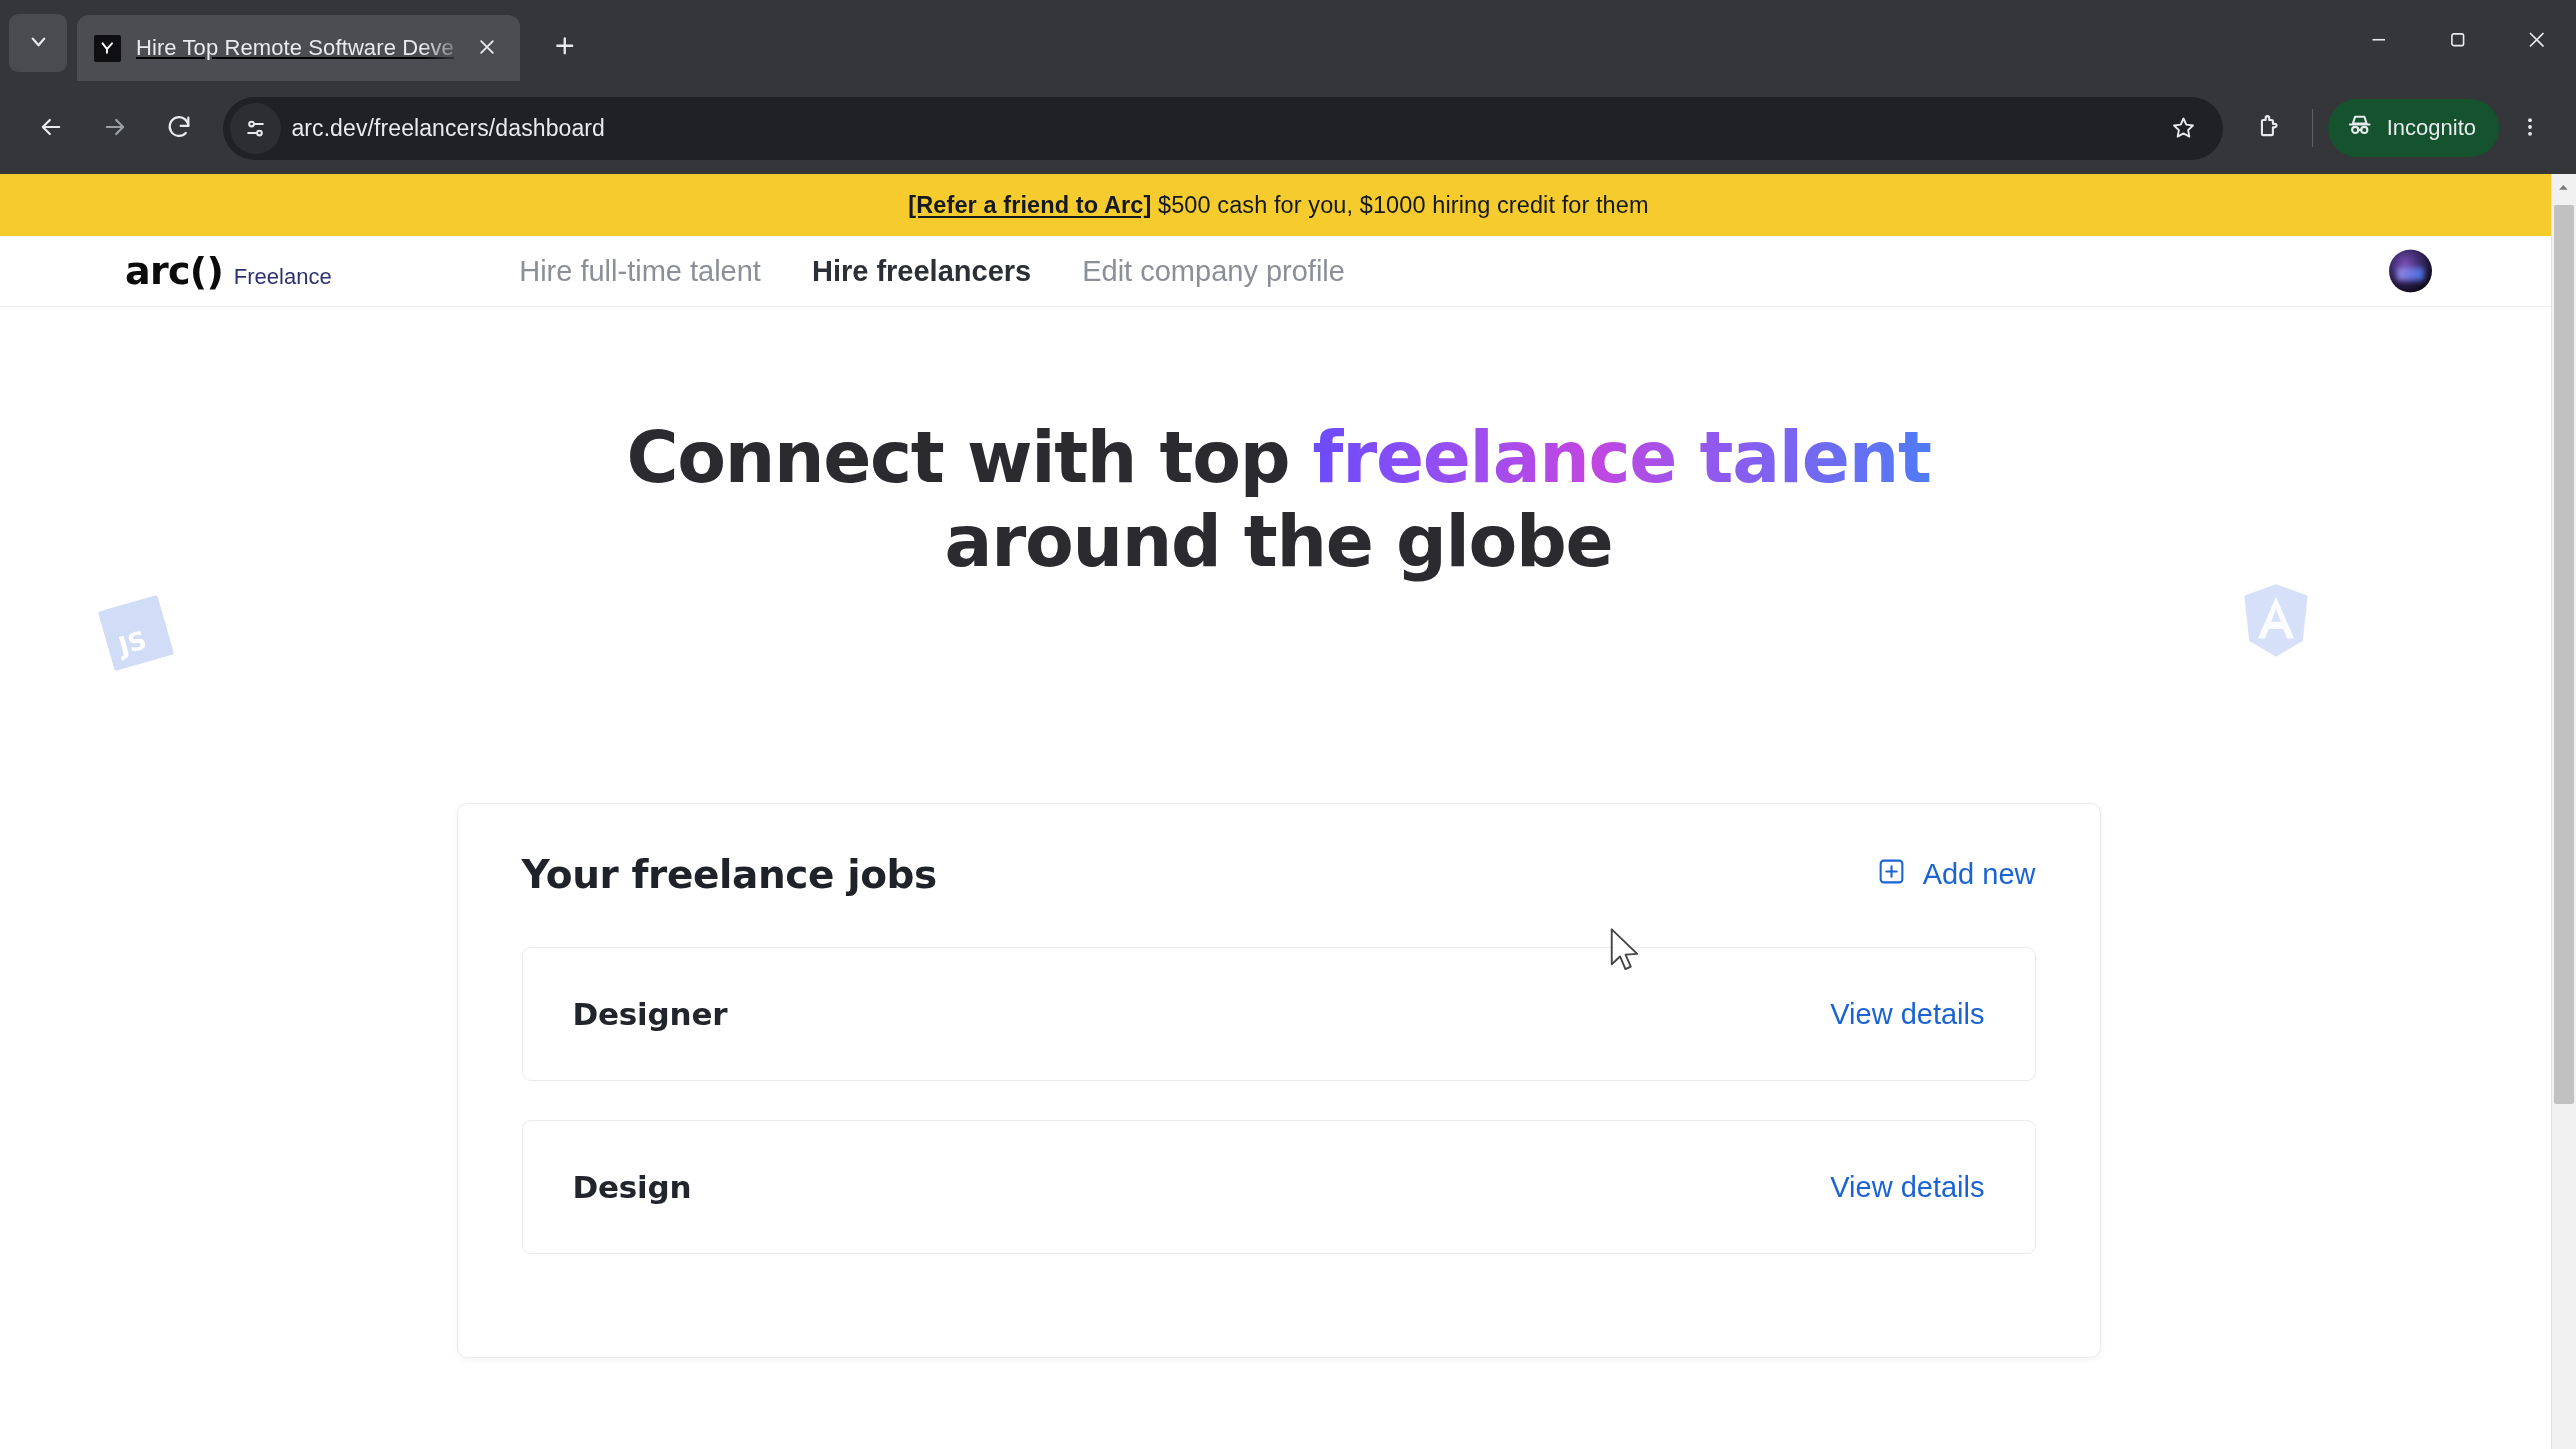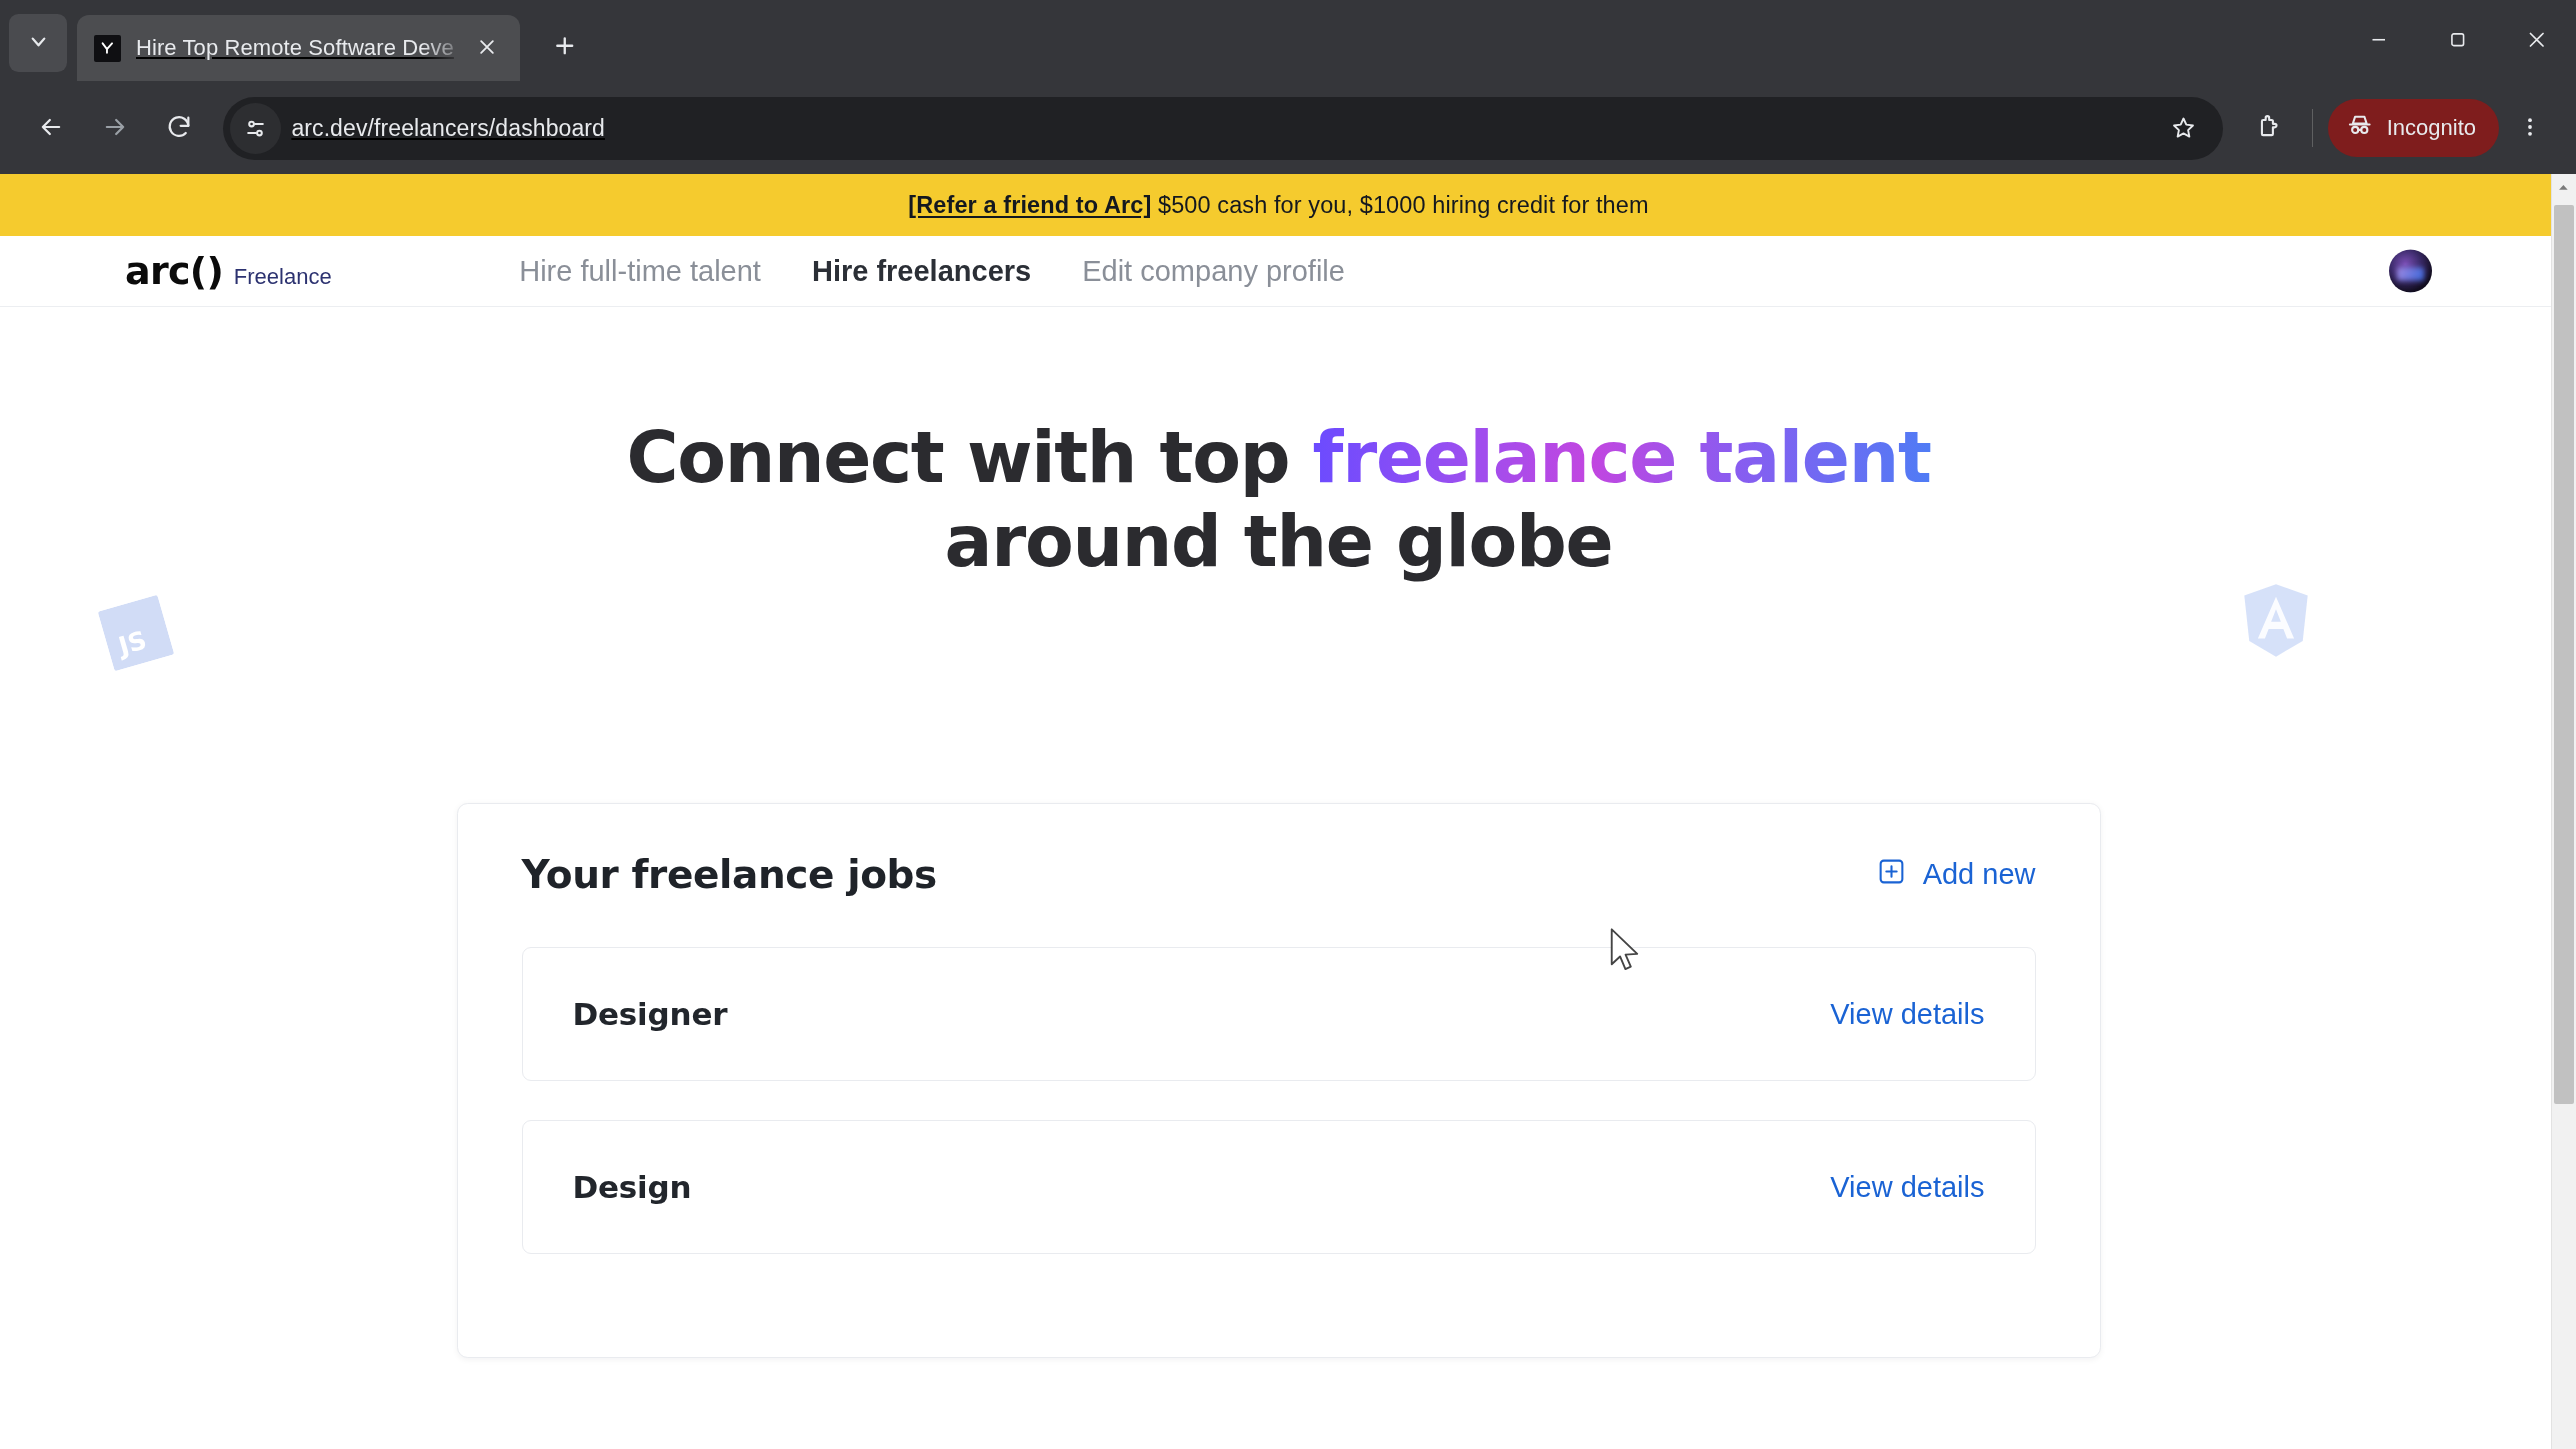--- a/index.html
+++ b/index.html
@@ -56,34 +56,33 @@
     height:94px; background:#35363a; display:flex; align-items:center;
     padding:0 19px;
   }
   .nav-btn { width:64px; height:64px; border-radius:50%; display:flex; align-items:center; justify-content:center; flex:0 0 auto; }
   .nav-btn svg { width:28px; height:28px; }
 
   .omnibox {
     flex:1 1 auto; height:63px; background:#202124; border-radius:32px;
     display:flex; align-items:center; margin:0 16px 0 12px; padding:0 12px 0 6.7px;
     min-width:0;
-    text-decoration:underline;
   }
   .omni-icon { width:51px; height:51px; border-radius:50%; background:#2d2e31;
     display:flex; align-items:center; justify-content:center; flex:0 0 auto; margin-right:10.7px; }
   .omni-icon svg { width:27px; height:27px; }
   .omni-url { color:#e8eaed; font-size:23px; flex:1 1 auto; white-space:nowrap; overflow:hidden; letter-spacing:0.1px; }
   .omni-star { width:54px; height:54px; display:flex; align-items:center; justify-content:center; flex:0 0 auto; }
   .omni-star svg { width:27px; height:27px; }
 
   .tb-icon { width:58px; height:58px; display:flex; align-items:center; justify-content:center; flex:0 0 auto; }
   .tb-icon svg { width:28px; height:28px; }
   .tb-sep { width:1.3px; height:38px; background:#5f6061; margin:0 14.8px; flex:0 0 auto; }
   .incognito-pill {
-    height:58px; border-radius:29px; background:#7f1d1d; display:flex; align-items:center;
+    height:58px; border-radius:29px; background:#14532d; display:flex; align-items:center;
     padding:0 23px 0 17.4px; flex:0 0 auto; margin-right:4px;
   }
   .incognito-pill svg { width:29.5px; height:29.5px; margin-right:12px; }
   .incognito-pill span { color:#e8eaed; font-size:22px; }
   .kebab { width:54px; height:58px; display:flex; align-items:center; justify-content:center; flex:0 0 auto; }
   .kebab svg { width:24px; height:24px; }
 
   
   .viewport {
     position:absolute; left:0; top:174px; width:2576px; height:1275px;

